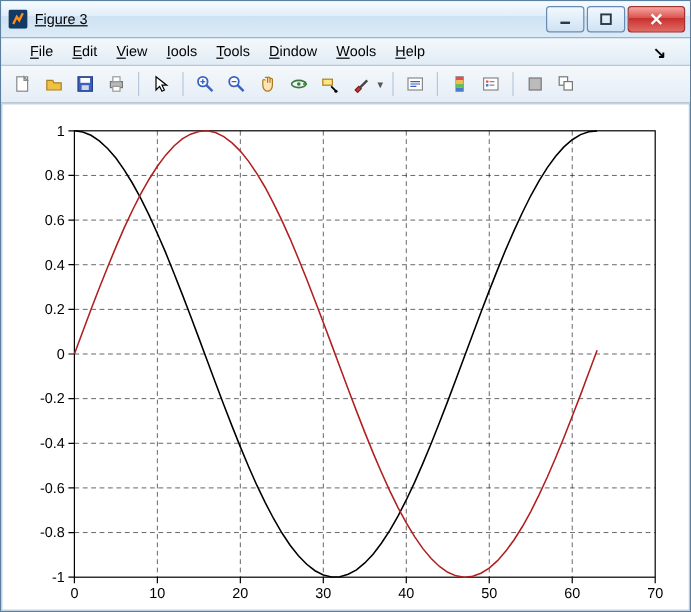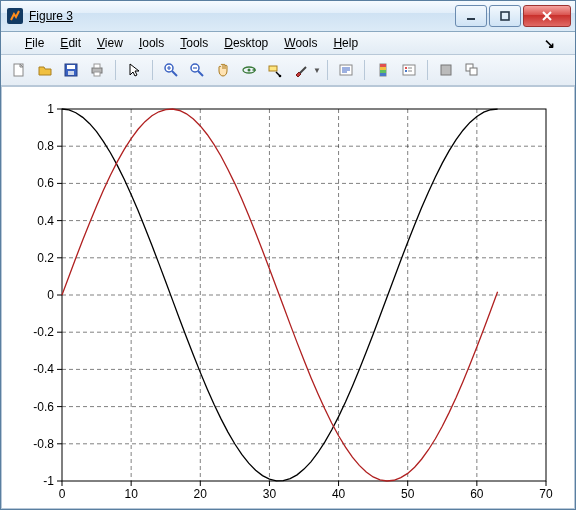--- a/index.html
+++ b/index.html
@@ -150,21 +150,21 @@
       </div>
     </div>
   </div>
 
   <div class="menubar">
     <span class="menu-item"><span class="ul">F</span><span>ile</span></span>
     <span class="menu-item"><span class="ul">E</span><span>dit</span></span>
     <span class="menu-item"><span class="ul">V</span><span>iew</span></span>
     <span class="menu-item"><span class="ul">I</span><span>ools</span></span>
     <span class="menu-item"><span class="ul">T</span><span>ools</span></span>
-    <span class="menu-item"><span class="ul">D</span><span>esktop</span></span>
+    <span class="menu-item"><span class="ul">D</span><span>indow</span></span>
     <span class="menu-item"><span class="ul">W</span><span>ools</span></span>
     <span class="menu-item"><span class="ul">H</span><span>elp</span></span>
     <span class="menu-spacer"></span>
     <span class="menu-right">↘</span>
   </div>
 
   <div class="toolbar">
     <div class="tb-btn">
       <svg width="16" height="16" viewBox="0 0 16 16">
           <rect x="3" y="2" width="9" height="12" fill="#fff" stroke="#888"></rect>

